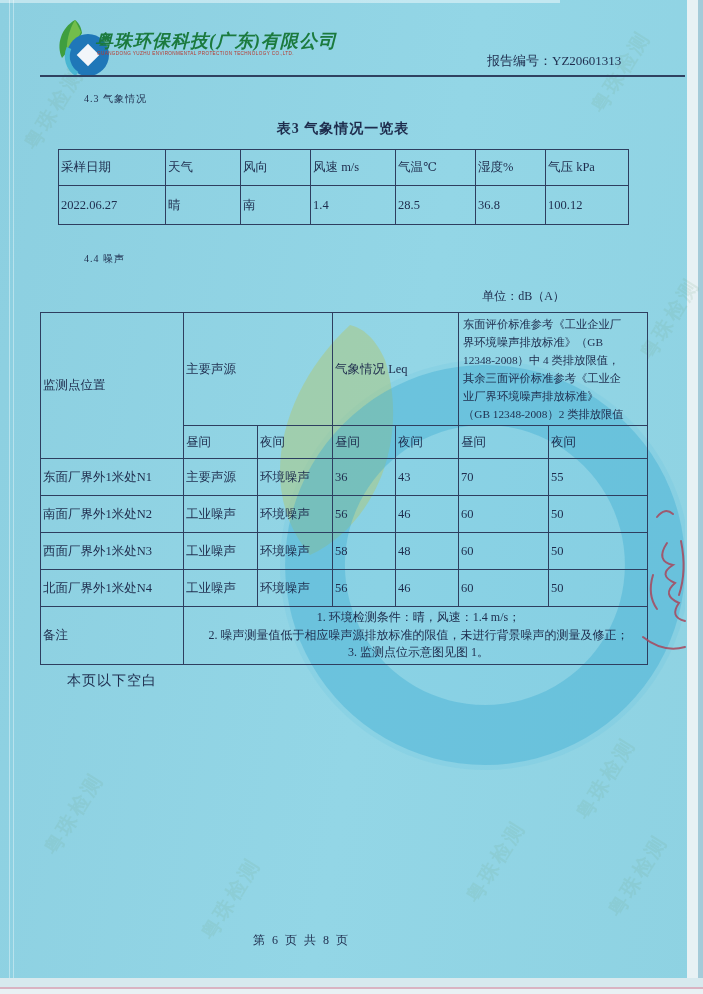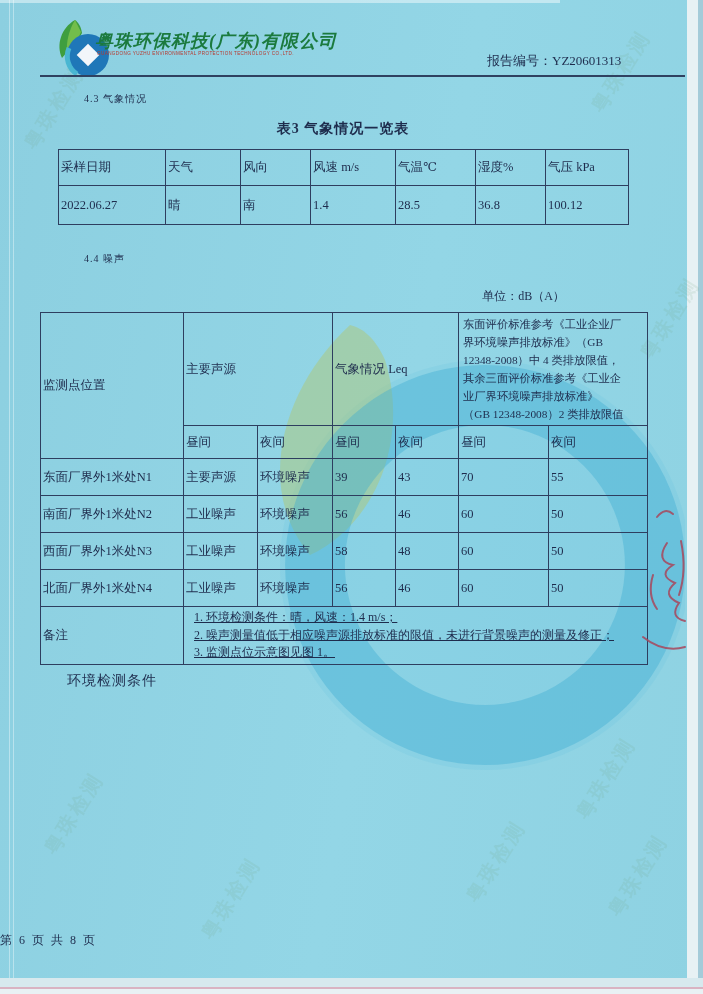--- a/index.html
+++ b/index.html
@@ -34,24 +34,24 @@
   .header-rule { left:40px; top:75px; width:645px; height:2px; background:#2f4160; }
 
   .sec-heading { font-size:10px; letter-spacing:1px; }
   .tbl-title { font-weight:700; font-size:14px; text-align:center; letter-spacing:1px; }
   .unit-label { font-size:12px; text-align:center; }
 
   table { border-collapse:collapse; table-layout:fixed; }
   td { border:1.6px solid #2e3e5f; text-align:left; vertical-align:middle;
        font-size:12.5px; color:#1e2c4d; padding:1px 2px; background:transparent; }
   .std-note { font-size:11.3px; line-height:18px; white-space:pre-line; padding:2px 4px; }
-  .remarks-cell { text-align:left; font-size:12px; line-height:17.5px; white-space:pre-line; padding:2px 4px 2px 10px;text-decoration:underline; }
+  .remarks-cell { text-align:center; font-size:12px; line-height:17.5px; white-space:pre-line; padding:2px 4px 2px 10px; }
 
   .blank-note { font-size:14px; letter-spacing:1px; }
-  .page-footer { left:0; top:932px; width:587px; font-size:12px; letter-spacing:2px; }
+  .page-footer { left:8px; top:932px; width:587px; text-align:center; font-size:12px; letter-spacing:2px; }
 
   .wm-text { position:absolute; font-size:20px; font-weight:700; color:rgba(110,160,130,.14);
     transform:rotate(-58deg); letter-spacing:3px; z-index:1; white-space:nowrap; }
   .wm-logo { position:absolute; left:235px; top:300px; z-index:1; }
   .handwriting { position:absolute; left:635px; top:505px; z-index:3; }
 </style>
 </head>
 <body>
 
 <div class="page">
@@ -157,21 +157,21 @@
       <td>夜间</td>
       <td>昼间</td>
       <td>夜间</td>
       <td>昼间</td>
       <td>夜间</td>
     </tr>
     <tr style="height:37px">
       <td>东面厂界外1米处N1</td>
       <td>主要声源</td>
       <td>环境噪声</td>
-      <td>39</td>
+      <td>36</td>
       <td>43</td>
       <td>70</td>
       <td>55</td>
     </tr>
     <tr style="height:37px">
       <td>南面厂界外1米处N2</td>
       <td>工业噪声</td>
       <td>环境噪声</td>
       <td>56</td>
       <td>46</td>
@@ -198,21 +198,21 @@
     </tr>
     <tr style="height:55px">
       <td>备注</td>
       <td colspan="6" class="remarks-cell">1. 环境检测条件：晴，风速：1.4 m/s；
 2. 噪声测量值低于相应噪声源排放标准的限值，未进行背景噪声的测量及修正；
 3. 监测点位示意图见图 1。</td>
     </tr>
   </tbody>
     </table>
 
-  <div class="abs z2 blank-note" style="left:67px;top:672px;">环境检测条件</div>
+  <div class="abs z2 blank-note" style="left:67px;top:672px;">本页以下空白</div>
   <div class="abs z2 page-footer">第 6 页 共 8 页</div>
 
   <svg class="handwriting" width="68" height="165" viewBox="0 0 68 165">
     <g stroke="#a8475c" stroke-width="2" fill="none" stroke-linecap="round" opacity="0.85">
       <path d="M22 12 q8 -10 16 -3"></path>
       <path d="M32 38 q-12 18 6 22 q-16 10 2 18 q-14 12 4 20 q-10 14 6 18"></path>
       <path d="M46 36 q6 30 -2 54"></path>
       <path d="M18 70 q-6 20 4 34"></path>
       <path d="M8 132 q20 16 42 10"></path>
     </g>

